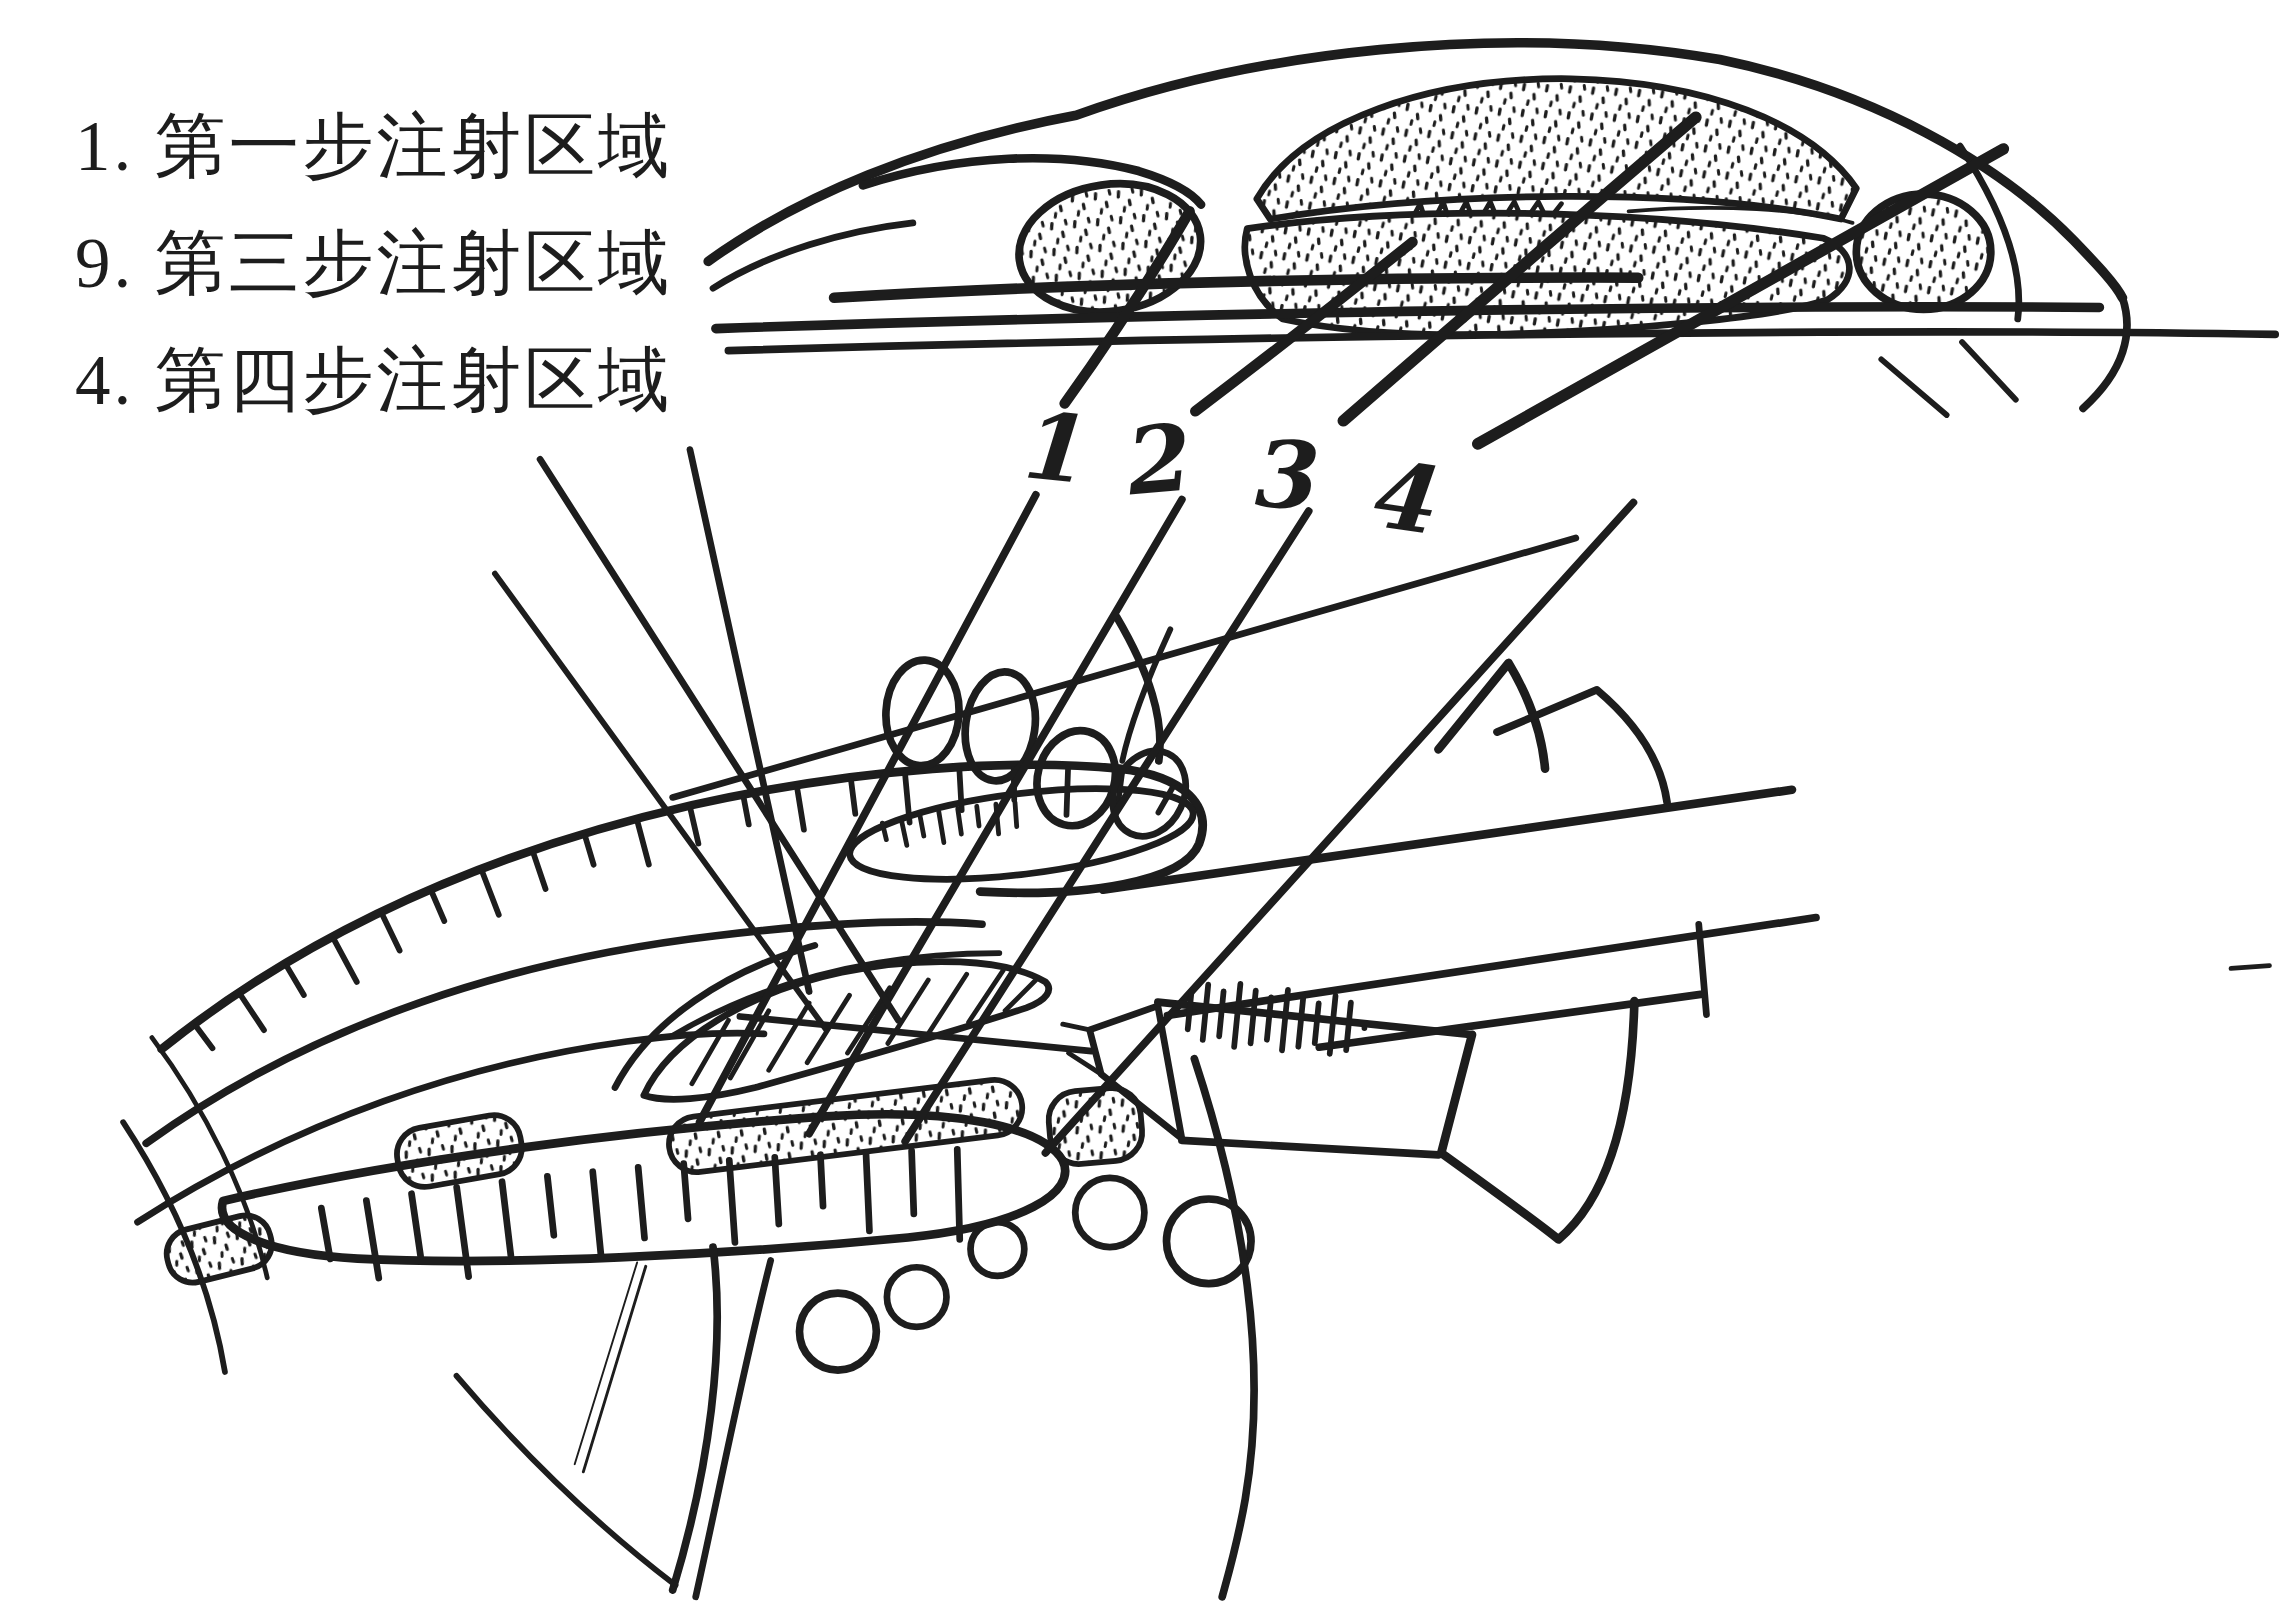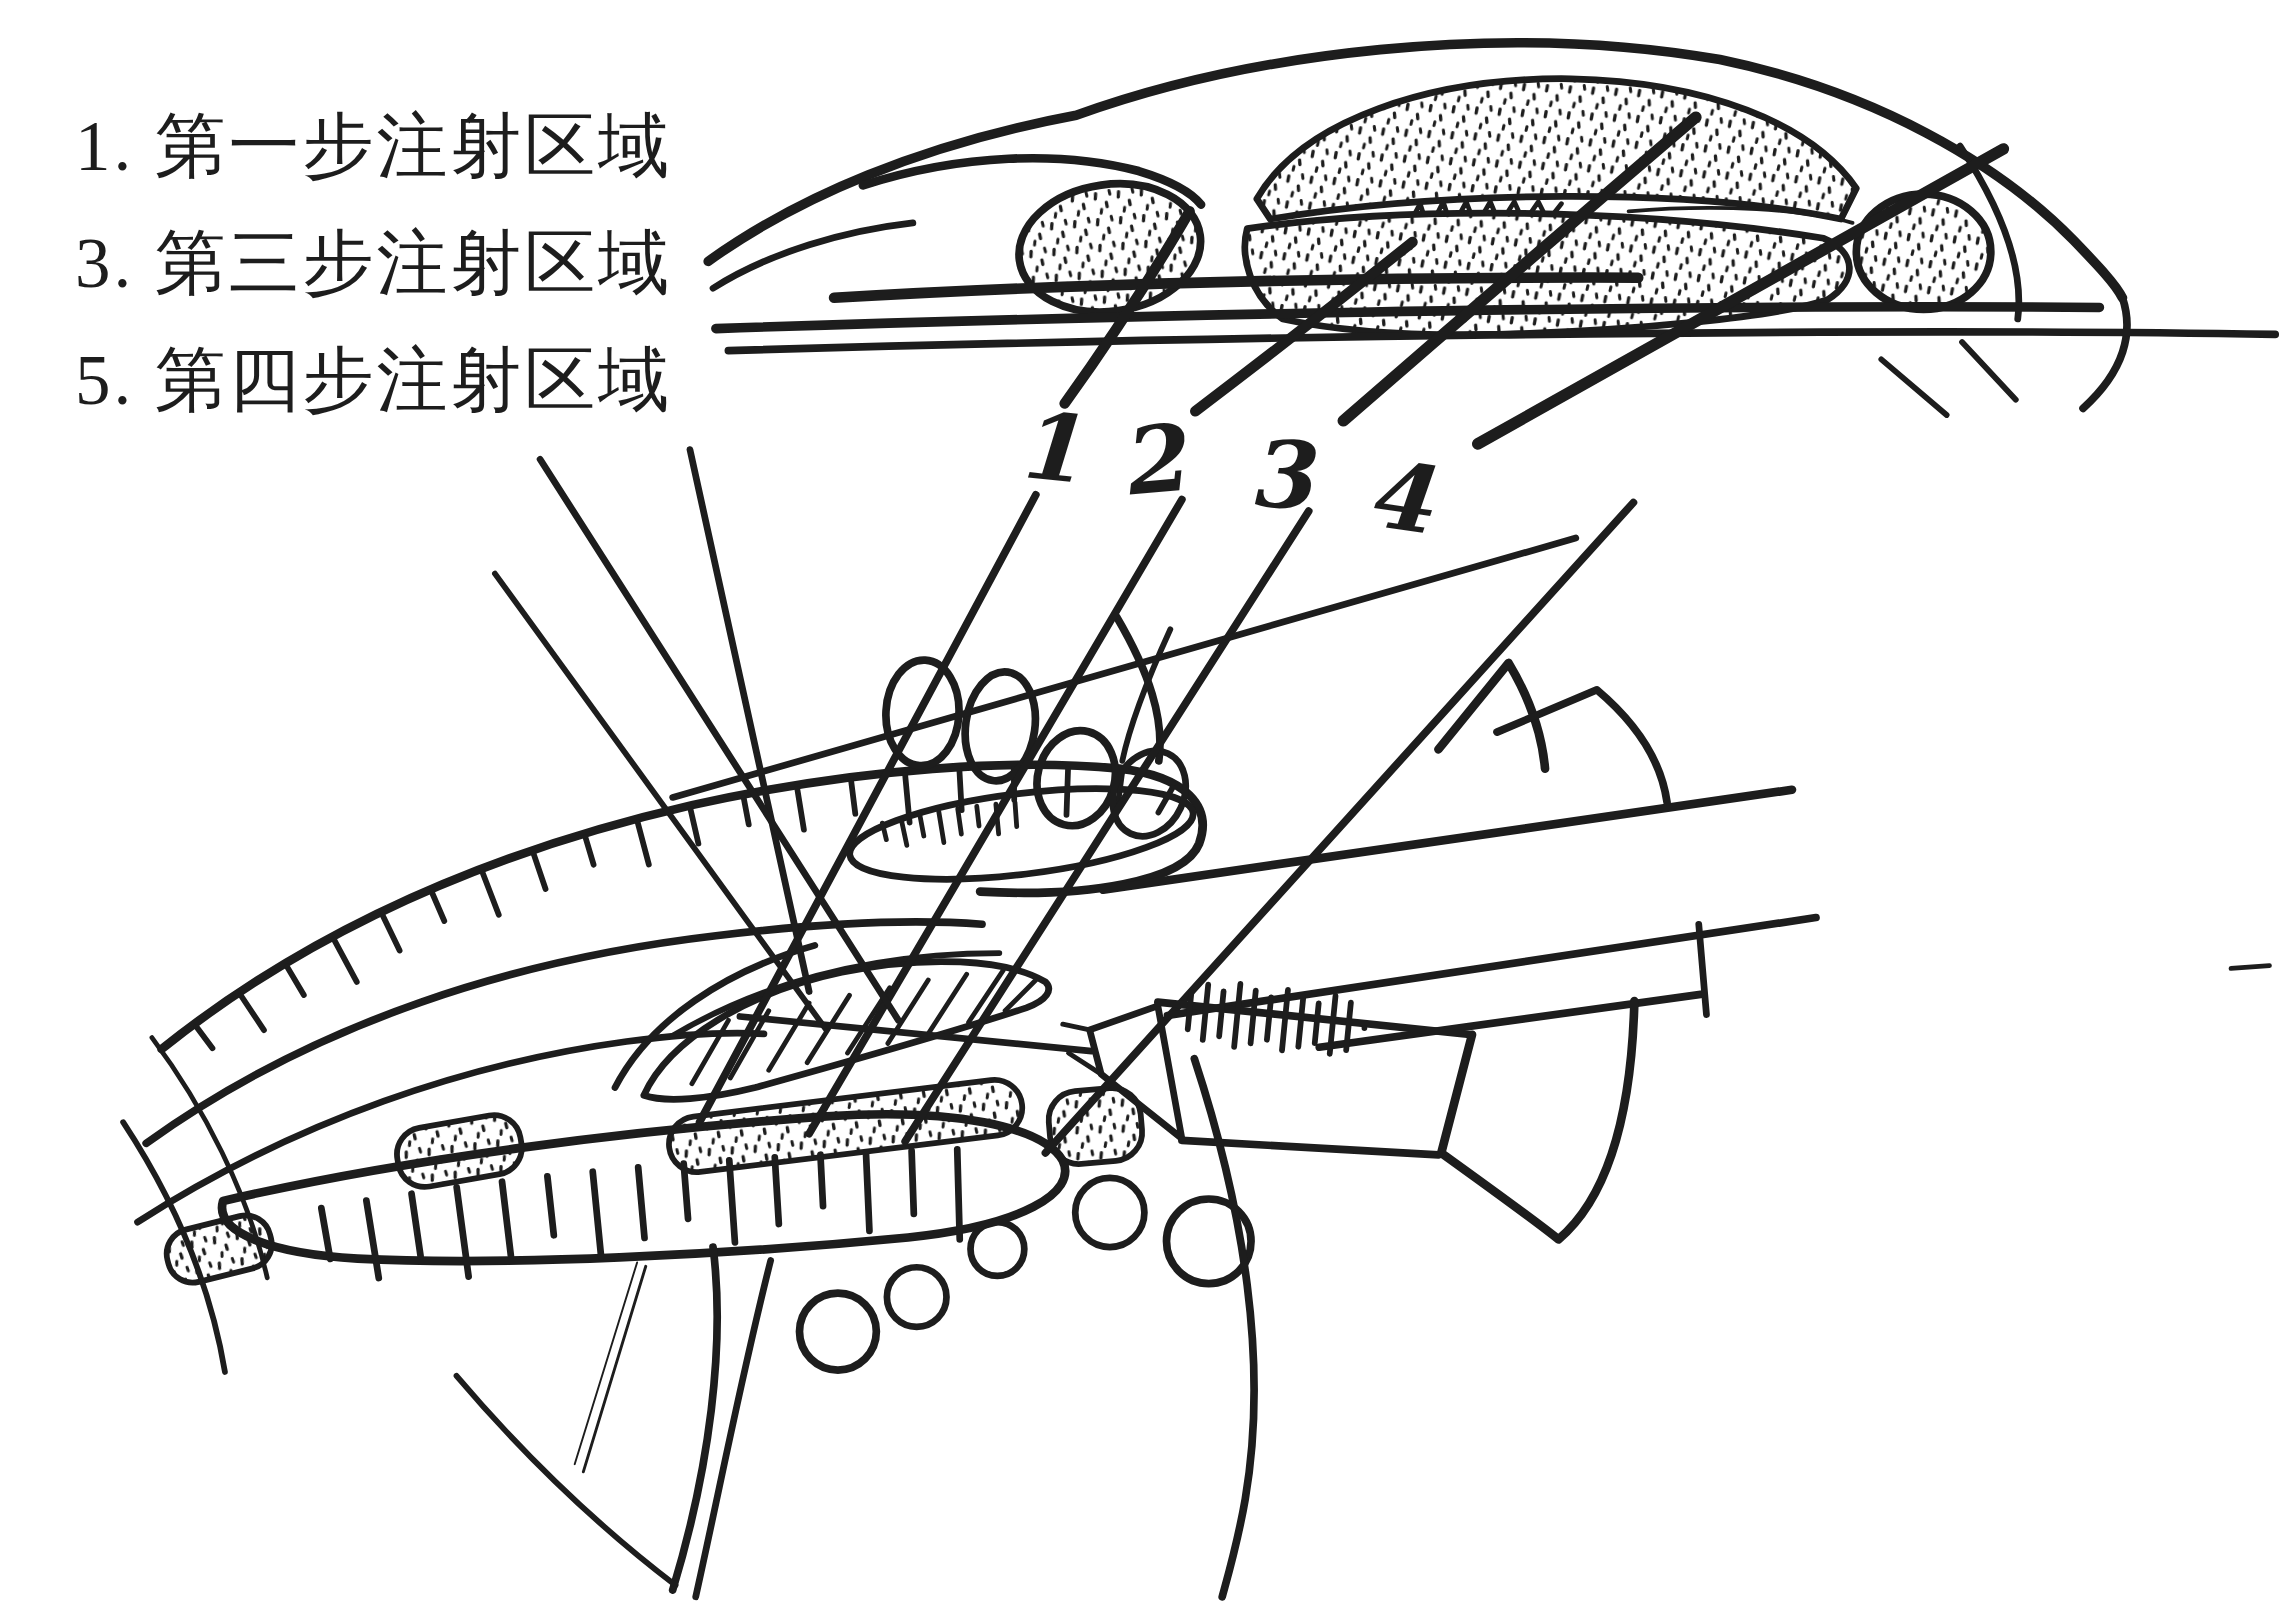--- a/index.html
+++ b/index.html
@@ -31,22 +31,22 @@
   .guide { stroke:none; fill:none; }
   .tick { stroke: var(--ink); stroke-linecap:round; }
 </style>
 </head>
 <body>
 
 <div class="stage">
 
   <div class="legend">
     <div class="legend-line">1. 第一步注射区域</div>
-    <div class="legend-line">3. 第三步注射区域</div>
-    <div class="legend-line">5. 第四步注射区域</div>
+    <div class="legend-line">9. 第三步注射区域</div>
+    <div class="legend-line">4. 第四步注射区域</div>
   </div>
 
   <svg viewBox="0 0 2377 1682" width="2284" height="1616" xmlns="http://www.w3.org/2000/svg">
     <defs>
       <pattern id="stip" width="24" height="27" patternUnits="userSpaceOnUse" patternTransform="rotate(3)">
         <rect width="24" height="27" fill="#ffffff"></rect>
         <rect x="3" y="3" width="3.4" height="9" rx="1.7" fill="#1d1d1d" transform="rotate(8 4.7 7.5)"></rect>
         <rect x="14" y="13" width="3.4" height="8" rx="1.7" fill="#1d1d1d" transform="rotate(-7 15.7 17)"></rect>
         <rect x="8" y="20" width="3.1" height="7" rx="1.5" fill="#1d1d1d" transform="rotate(11 9.5 23.5)"></rect>
         <rect x="18" y="1" width="3.1" height="7" rx="1.5" fill="#1d1d1d" transform="rotate(-10 19.5 4.5)"></rect>

